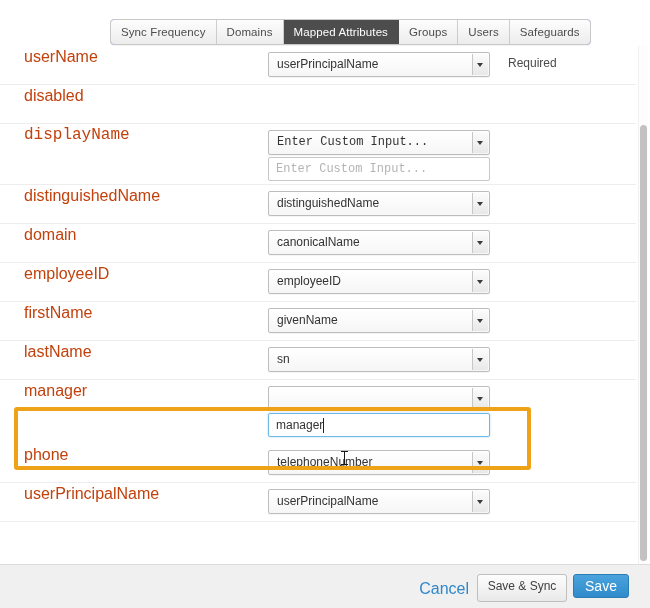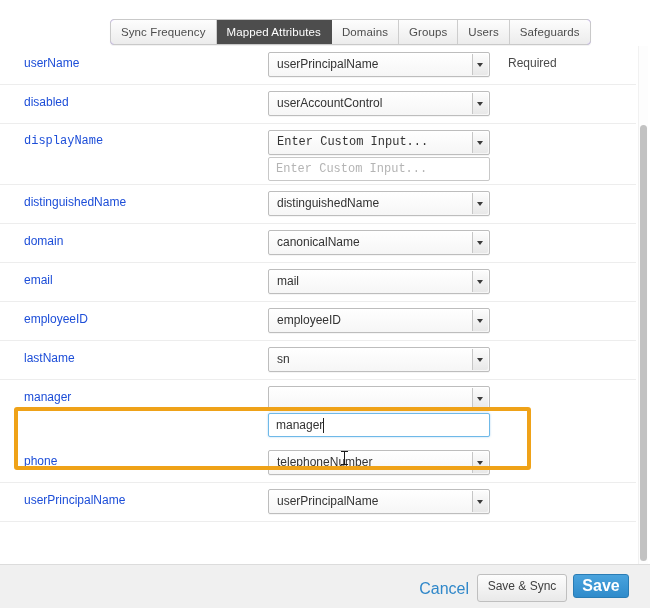--- a/index.html
+++ b/index.html
@@ -82,23 +82,23 @@
   }
   .row.tall { height: 61px; font-family: Liberation Mono, monospace; }
   .row.manager-row {
     height: 64px;
     border-bottom: none;
   }
 
   .row-label {
     position: absolute;
     left: 24px;
-    top: 10px;
-    font-size: 12px;
-    color: #1d4ed8;
+    top: 2px;
+    font-size: 16px;
+    color: #c2410c;
     white-space: nowrap;
   }
 
   .ctl {
     position: absolute;
     left: 268px;
     top: 6px;
     width: 222px;
   }
 
@@ -279,40 +279,40 @@
     right: 21px;
     top: 9px;
     width: 56px;
     height: 24px;
     box-sizing: border-box;
     background: linear-gradient(#4aa3dd, #2f8bcb);
     border: 1px solid #2a7cb4;
     border-radius: 3px;
     text-align: center;
     line-height: 22px;
-    font-size: 16px;
+    font-size: 14px;
     color: #ffffff;
-    font-weight: bold;
+    font-weight: normal;
   }
 </style>
 </head>
 <body>
 
 <div class="tabbar-wrap">
   <div class="tabbar">
     <div class="tab">
         <span>Sync Frequency</span>
       </div>
+    <div class="tab">
+        <span>Domains</span>
+      </div>
     <div class="tab active">
         <span>Mapped Attributes</span>
       </div>
     <div class="tab">
-        <span>Domains</span>
-      </div>
-    <div class="tab">
         <span>Groups</span>
       </div>
     <div class="tab">
         <span>Users</span>
       </div>
     <div class="tab">
         <span>Safeguards</span>
       </div>
   </div>
 </div>
@@ -326,26 +326,20 @@
         <div class="sel">
           <div class="sel-text">userPrincipalName</div>
           <div class="sel-arrow"></div>
         </div>
       </div>
       <div class="required">Required</div>
     </div>
 
     <div class="row">
       <div class="row-label">disabled</div>
-      <div class="ctl">
-        <div class="sel">
-          <div class="sel-text">userAccountControl</div>
-          <div class="sel-arrow"></div>
-        </div>
-      </div>
     </div>
 
     <div class="row tall">
       <div class="row-label">displayName</div>
       <div class="ctl">
         <div class="sel">
           <div class="sel-text">Enter Custom Input...</div>
           <div class="sel-arrow"></div>
         </div>
         <div class="txt placeholder">
@@ -367,40 +361,40 @@
     <div class="row">
       <div class="row-label">domain</div>
       <div class="ctl">
         <div class="sel">
           <div class="sel-text">canonicalName</div>
           <div class="sel-arrow"></div>
         </div>
       </div>
     </div>
 
-    <div class="row">
-      <div class="row-label">email</div>
-      <div class="ctl">
-        <div class="sel">
-          <div class="sel-text">mail</div>
-          <div class="sel-arrow"></div>
-        </div>
-      </div>
-    </div>
 
     <div class="row">
       <div class="row-label">employeeID</div>
       <div class="ctl">
         <div class="sel">
           <div class="sel-text">employeeID</div>
           <div class="sel-arrow"></div>
         </div>
       </div>
     </div>
 
+    <div class="row">
+      <div class="row-label">firstName</div>
+      <div class="ctl">
+        <div class="sel">
+          <div class="sel-text">givenName</div>
+          <div class="sel-arrow"></div>
+        </div>
+      </div>
+    </div>
 
     <div class="row">
       <div class="row-label">lastName</div>
       <div class="ctl">
         <div class="sel">
           <div class="sel-text">sn</div>
           <div class="sel-arrow"></div>
         </div>
       </div>
     </div>

